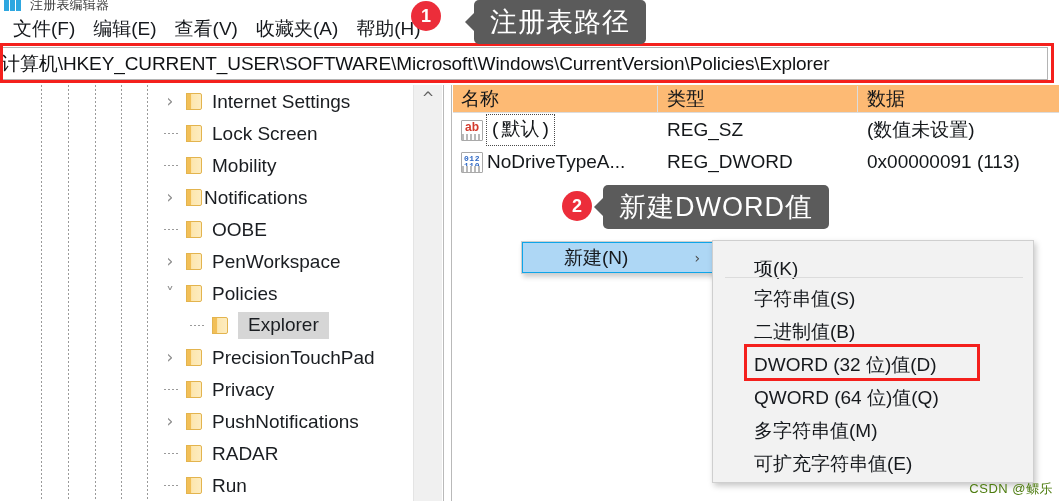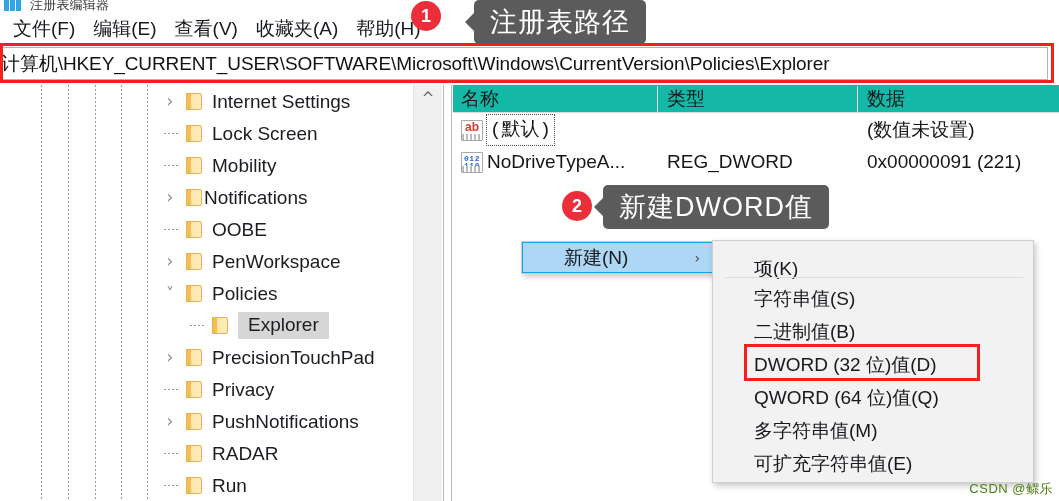--- a/index.html
+++ b/index.html
@@ -202,21 +202,21 @@
     position: absolute;
     left: 453px; top: 85px;
     width: 606px; height: 416px;
     background: #ffffff;
     overflow: hidden;
   }
   #list-header {
     position: absolute;
     left: 0; top: 0;
     width: 606px; height: 28px;
-    background: #14b8a6;
+    background: #fdba74;
     border-bottom: 1px solid #dcdcdc;
     box-sizing: border-box;
   }
   #list-header .col {
     position: absolute;
     top: 2px;
     font-size: 19px;
     color: #14171a;
     line-height: 24px;
     white-space: nowrap;
@@ -575,32 +575,33 @@
       <div class="divider" style="left:404px"></div>
       <div class="col" style="left:414px">数据</div>
     </div>
 
     <div class="list-row" style="top:30px">
       <span class="ico-sz">
         <span class="txt">ab</span>
         <span class="tail"></span>
       </span>
       <span class="cell focus-rect" style="left:34px">(默认)</span>
+      <span class="cell" style="left:214px">REG_SZ</span>
       <span class="cell" style="left:414px">(数值未设置)</span>
     </div>
 
     <div class="list-row" style="top:62px">
       <span class="ico-dw">
         <span class="bits" style="top:2px">012</span>
         <span class="bits" style="top:9px">110</span>
         <span class="tail"></span>
       </span>
       <span class="cell" style="left:34px">NoDriveTypeA...</span>
       <span class="cell" style="left:214px">REG_DWORD</span>
-      <span class="cell" style="left:414px">0x00000091 (221)</span>
+      <span class="cell" style="left:414px">0x00000091 (113)</span>
     </div>
   </div>
 
   <div id="ctx-parent">
     <div class="hl"></div>
     <div class="label">新建(N)</div>
     <div class="chev">›</div>
   </div>
 
   <div id="ctx-sub">

